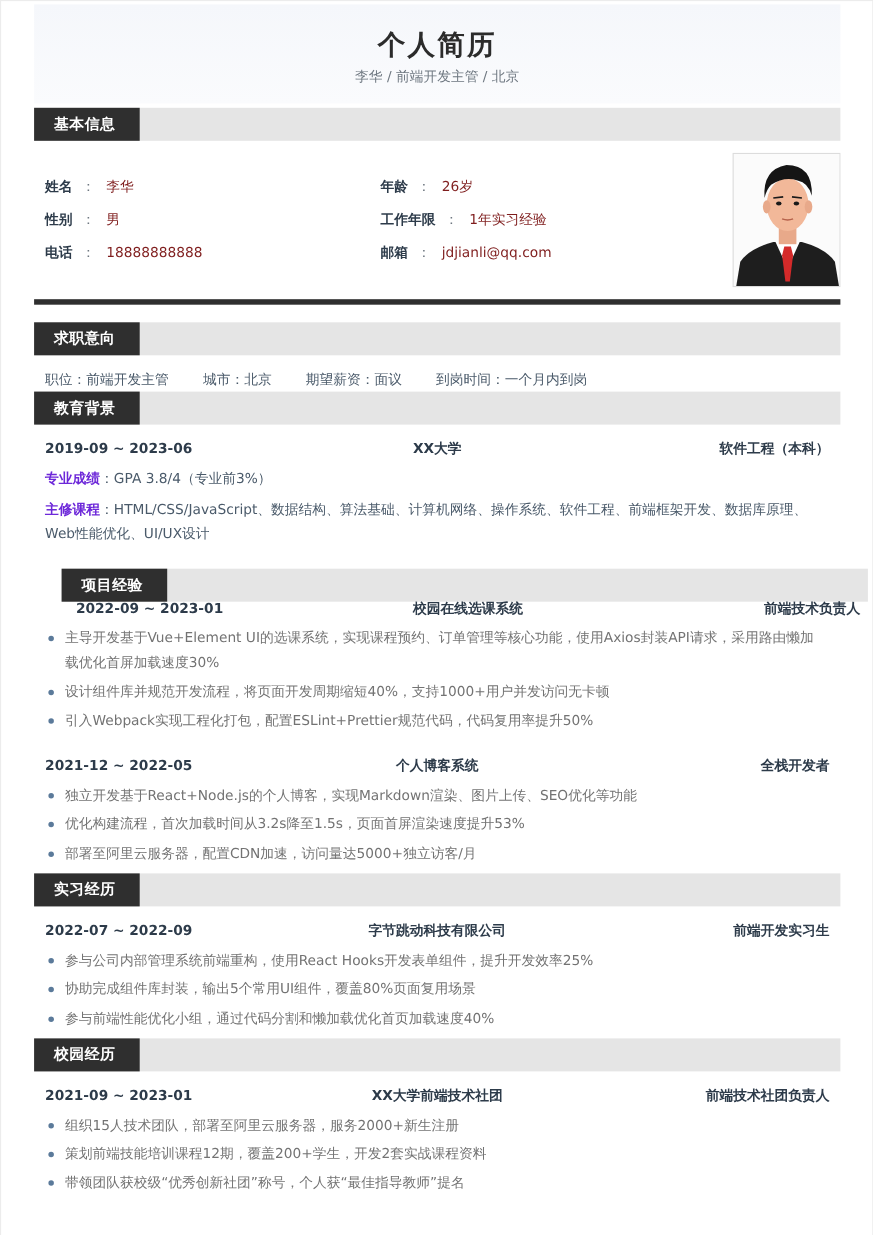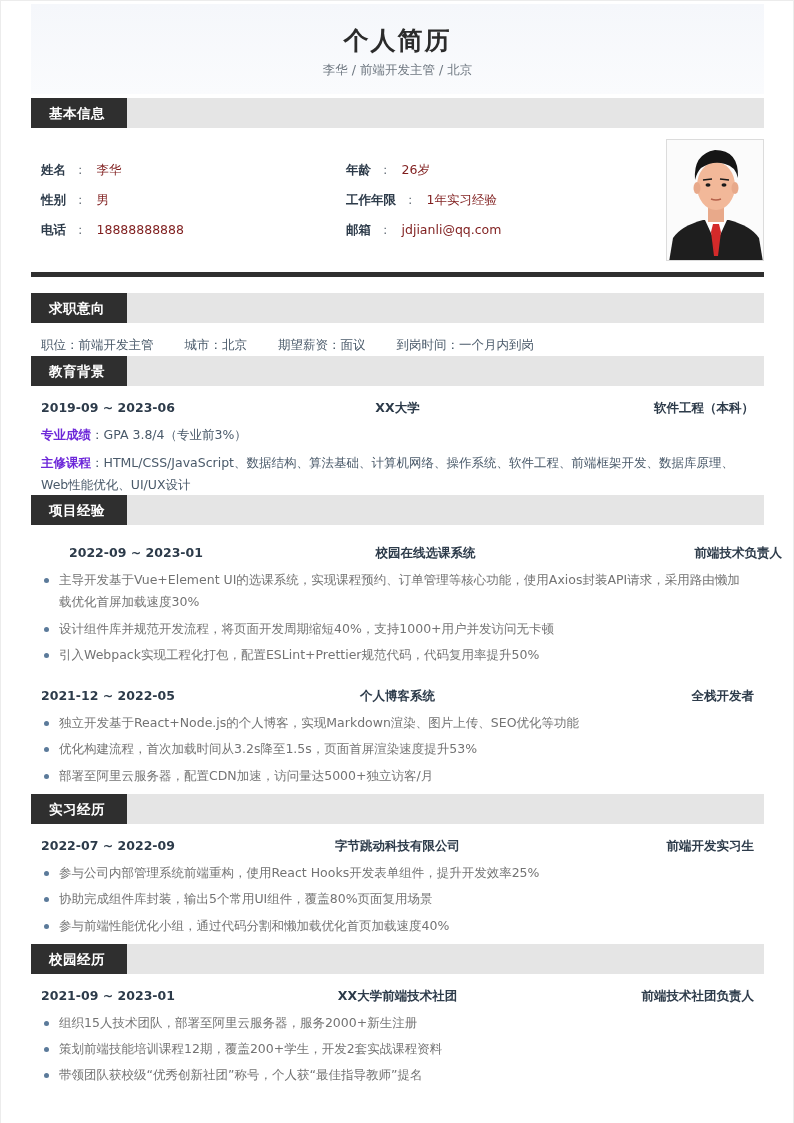--- a/index.html
+++ b/index.html
@@ -118,21 +118,21 @@
 </div>
 <div class="entry-head" style="top:397px;">
   <span class="date">2019-09 ~ 2023-06</span>
   <span class="org">XX大学</span>
   <span class="role">软件工程（本科）</span>
 </div>
 <div class="text-line" style="top:424px;"><b>专业成绩</b><span>：GPA 3.8/4（专业前3%）</span></div>
 <div class="text-line" style="top:452px;"><b>主修课程</b><span>：HTML/CSS/JavaScript、数据结构、算法基础、计算机网络、操作系统、软件工程、前端框架开发、数据库原理、</span></div>
 <div class="text-line" style="top:474px;">Web性能优化、UI/UX设计</div>
 
-<div class="section-head" style="top:495px;">
+<div class="section-head" style="top:517px;margin-left:25px;">
   <div class="tab">项目经验</div>
 </div>
 <div class="entry-head" style="top:542px;margin-left:28px;">
   <span class="date">2022-09 ~ 2023-01</span>
   <span class="org">校园在线选课系统</span>
   <span class="role">前端技术负责人</span>
 </div>
 <div class="bullet" style="top:569px;"><span class="dot"></span><span>主导开发基于Vue+Element UI的选课系统，实现课程预约、订单管理等核心功能，使用Axios封装API请求，采用路由懒加</span></div>
 <div class="bullet" style="top:591px;"><span>载优化首屏加载速度30%</span></div>
 <div class="bullet" style="top:618px;"><span class="dot"></span><span>设计组件库并规范开发流程，将页面开发周期缩短40%，支持1000+用户并发访问无卡顿</span></div>

